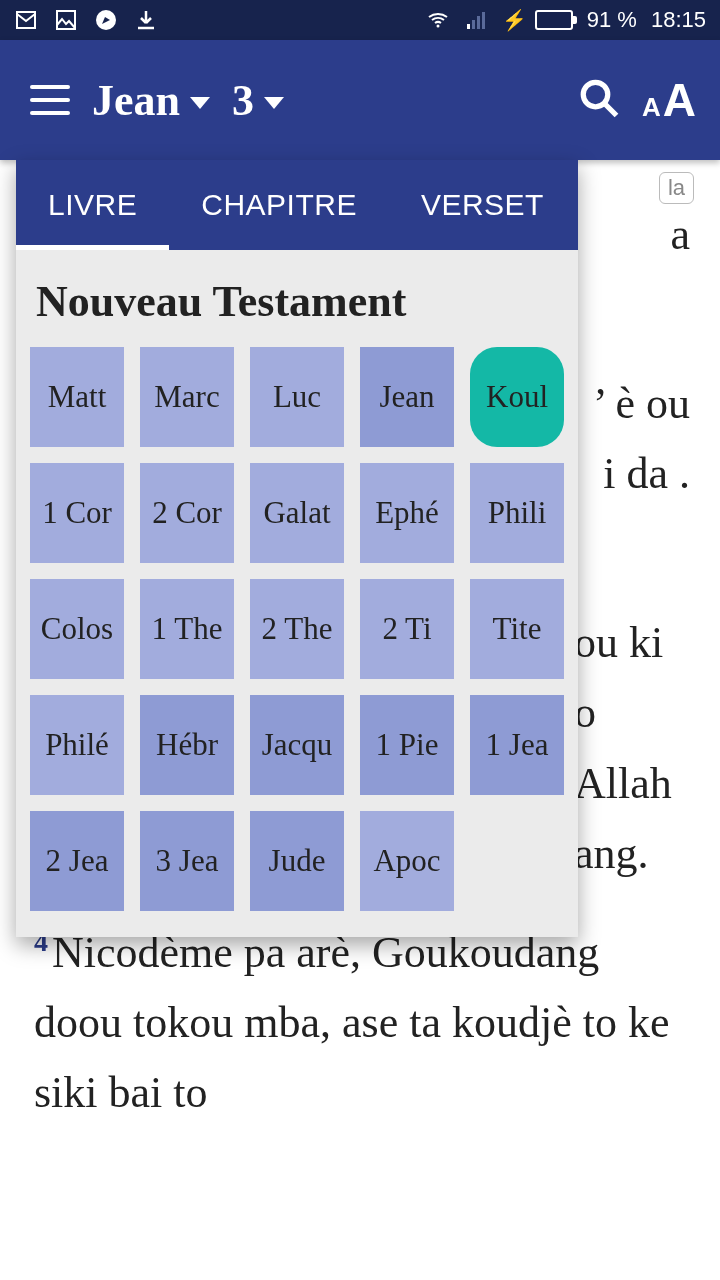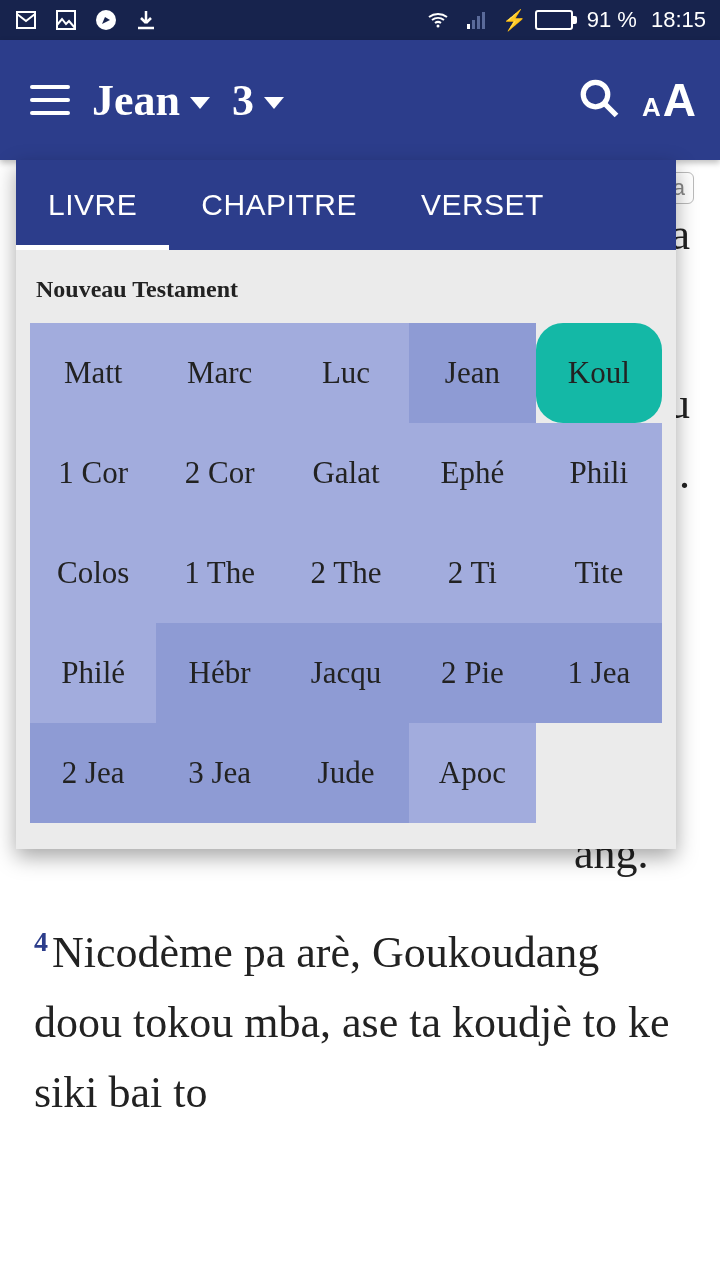--- a/index.html
+++ b/index.html
@@ -63,21 +63,21 @@
     position: absolute; top: 172px; right: 26px;
     border: 1.5px solid #bbb; border-radius: 6px;
     font-family: sans-serif; font-size: 22px; color: #888;
     padding: 2px 8px; background:#fff;
   }
 
   .dropdown {
     position: absolute;
     top: 160px;
     left: 16px;
-    width: 660px;
+    width: 562px;
     background: #ebebeb;
     box-shadow: 0 8px 20px rgba(0,0,0,0.35);
     z-index: 10;
   }
   .tabs {
     display: flex;
     background: #2c3d8b;
     height: 90px;
   }
   .tab {
@@ -90,27 +90,27 @@
     align-items: center;
     letter-spacing: 0.5px;
     cursor:pointer;
     position: relative;
   }
   .tab.active::after {
     content:""; position:absolute; left:0; right:0; bottom:0; height:5px; background:#fff;
   }
   .dropdown-body { padding: 18px 14px 26px 14px; }
   .section-title {
-    font-family: Georgia, serif; font-weight:bold; font-size: 24px;
+    font-family: Georgia, serif; font-weight:bold; font-size: 44px;
     color: #222; padding: 8px 6px 20px 6px;
   }
   .book-grid {
     display: grid;
     grid-template-columns: repeat(5, 1fr);
-    gap: 0;
+    gap: 16px;
   }
   .book-btn {
     background: #a2acdd;
     color: #222;
     font-family: Georgia, serif;
     font-size: 31px;
     height: 100px;
     display:flex; align-items:center; justify-content:center;
     cursor:pointer;
     text-align:center;
@@ -234,21 +234,21 @@
         <div class="book-btn">Ephé</div>
         <div class="book-btn">Phili</div>
         <div class="book-btn">Colos</div>
         <div class="book-btn">1 The</div>
         <div class="book-btn">2 The</div>
         <div class="book-btn">2 Ti</div>
         <div class="book-btn">Tite</div>
         <div class="book-btn">Philé</div>
         <div class="book-btn alt1">Hébr</div>
         <div class="book-btn alt1">Jacqu</div>
-        <div class="book-btn alt1">2 Pie</div>
+        <div class="book-btn alt1">1 Pie</div>
         <div class="book-btn alt1">1 Jea</div>
         <div class="book-btn alt1">2 Jea</div>
         <div class="book-btn alt1">3 Jea</div>
         <div class="book-btn alt1">Jude</div>
         <div class="book-btn">Apoc</div>
       </div>
   </div>
 </div>
 
 </body></html>

